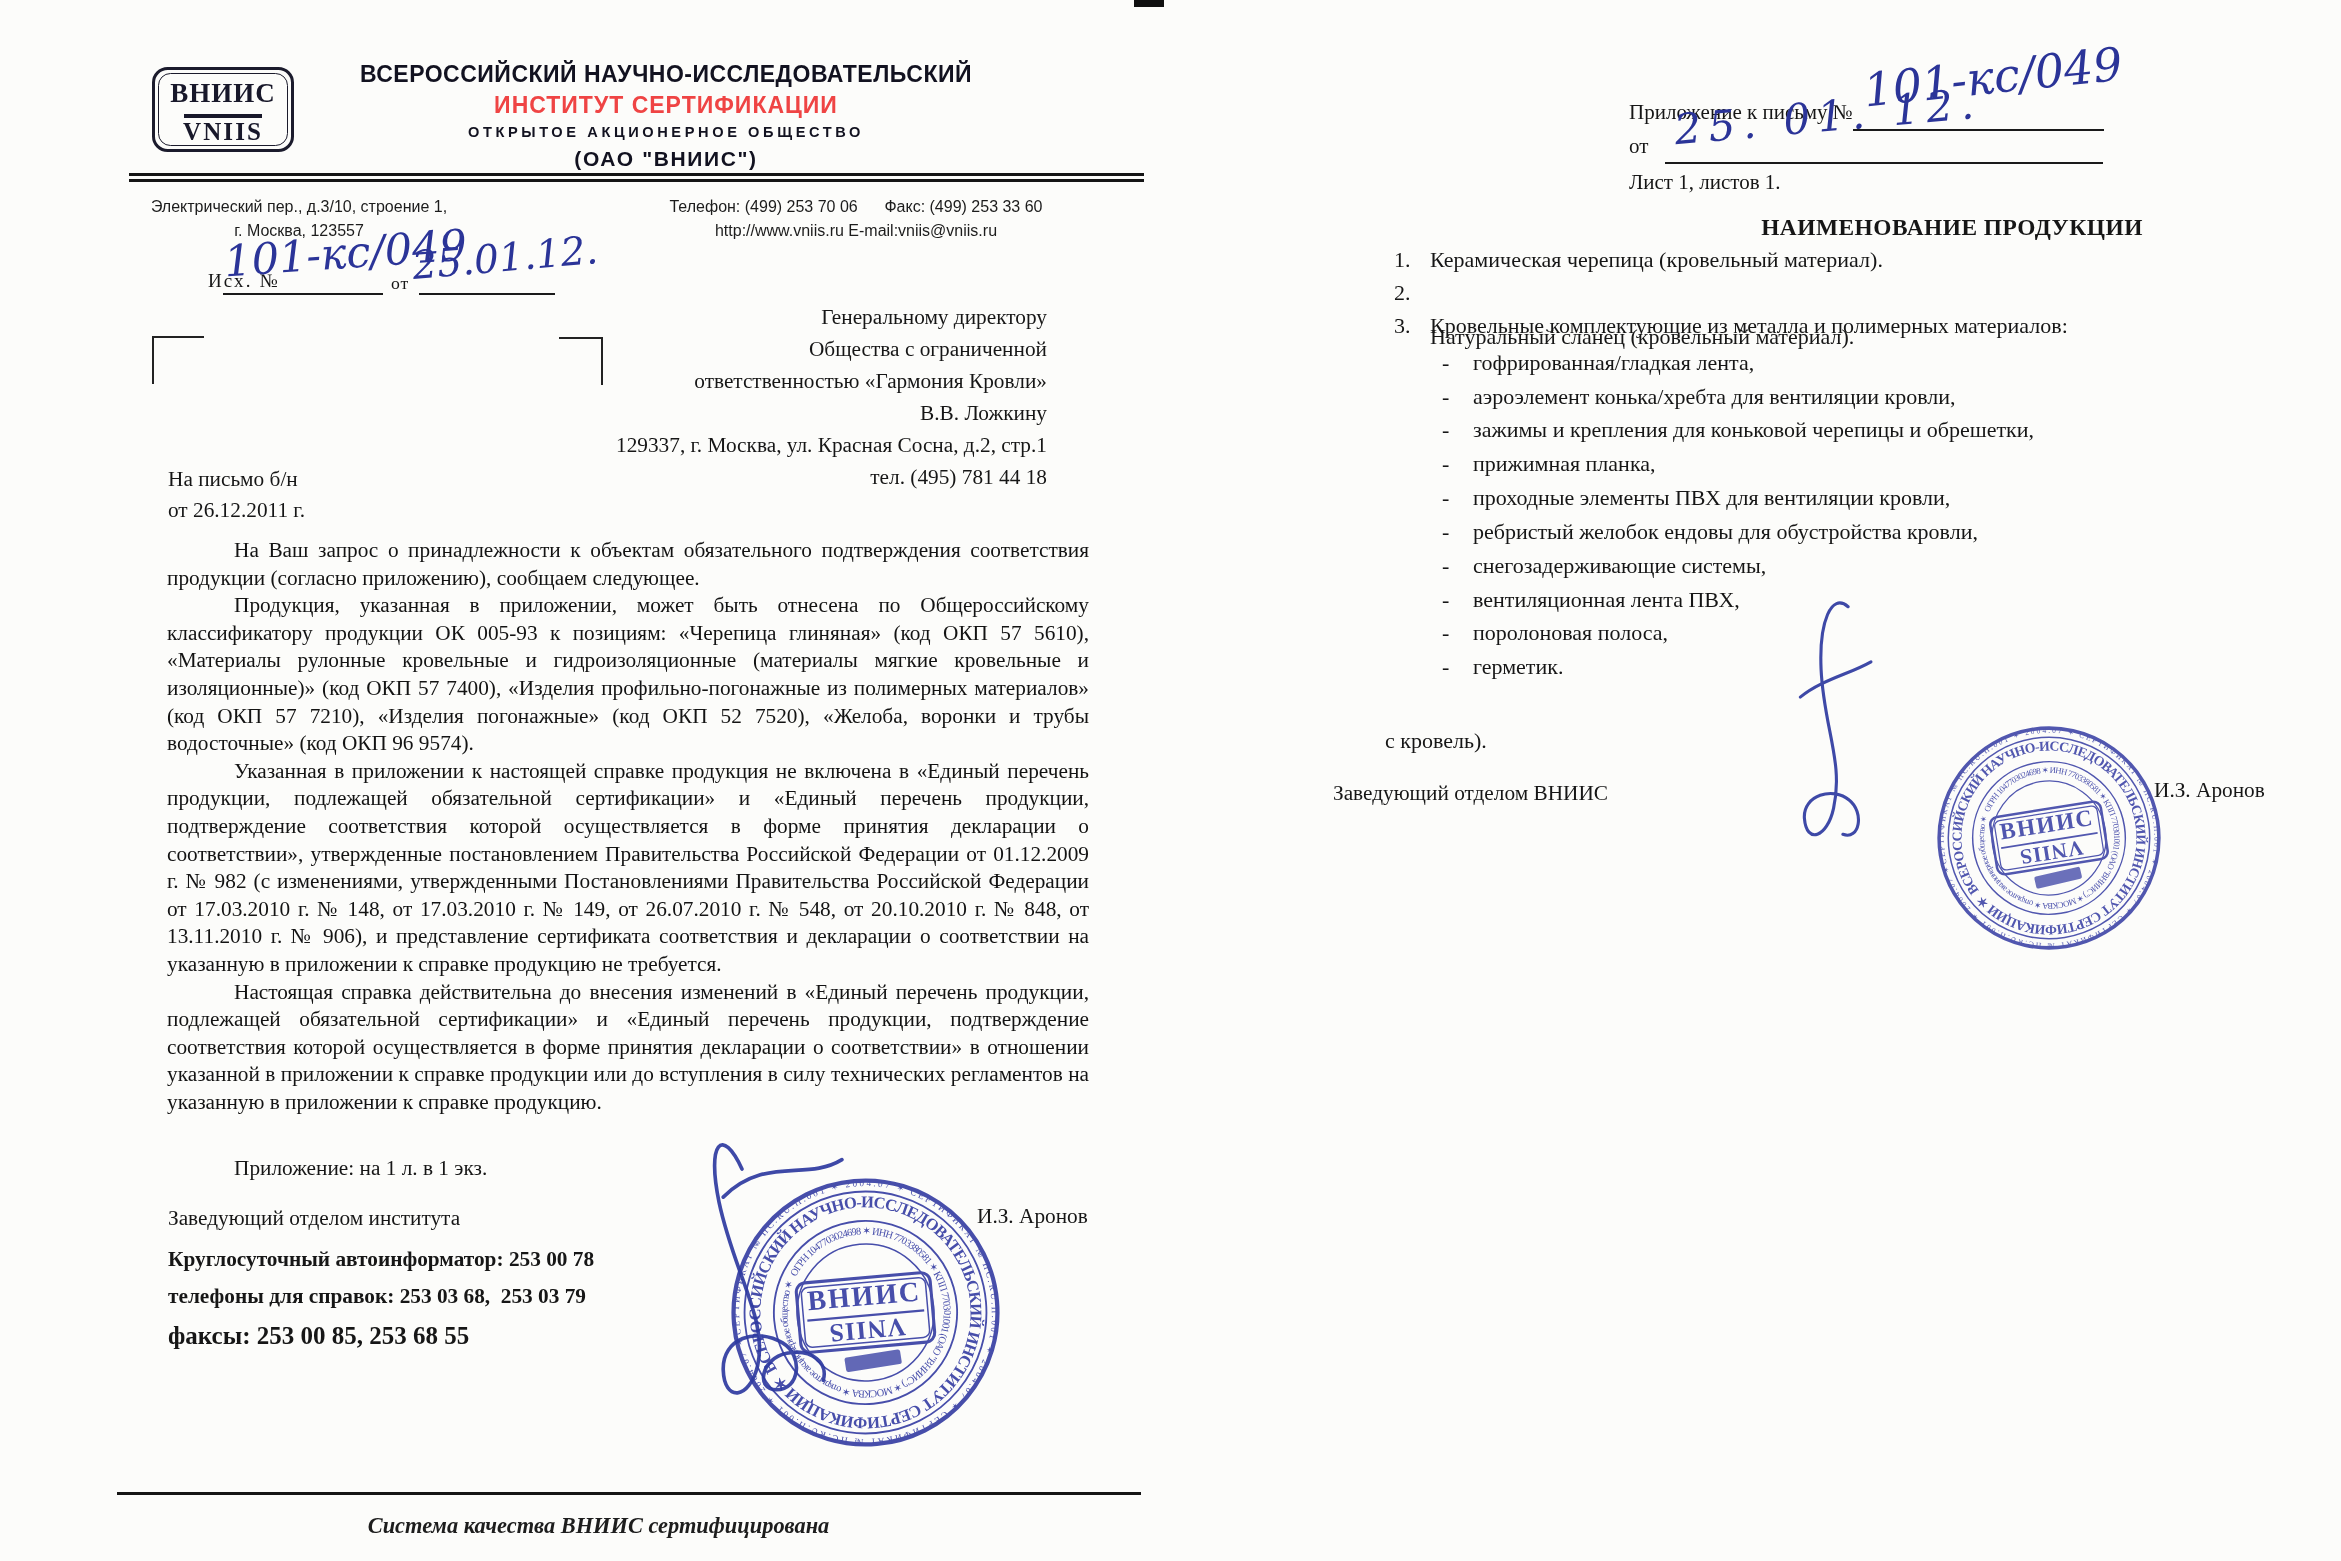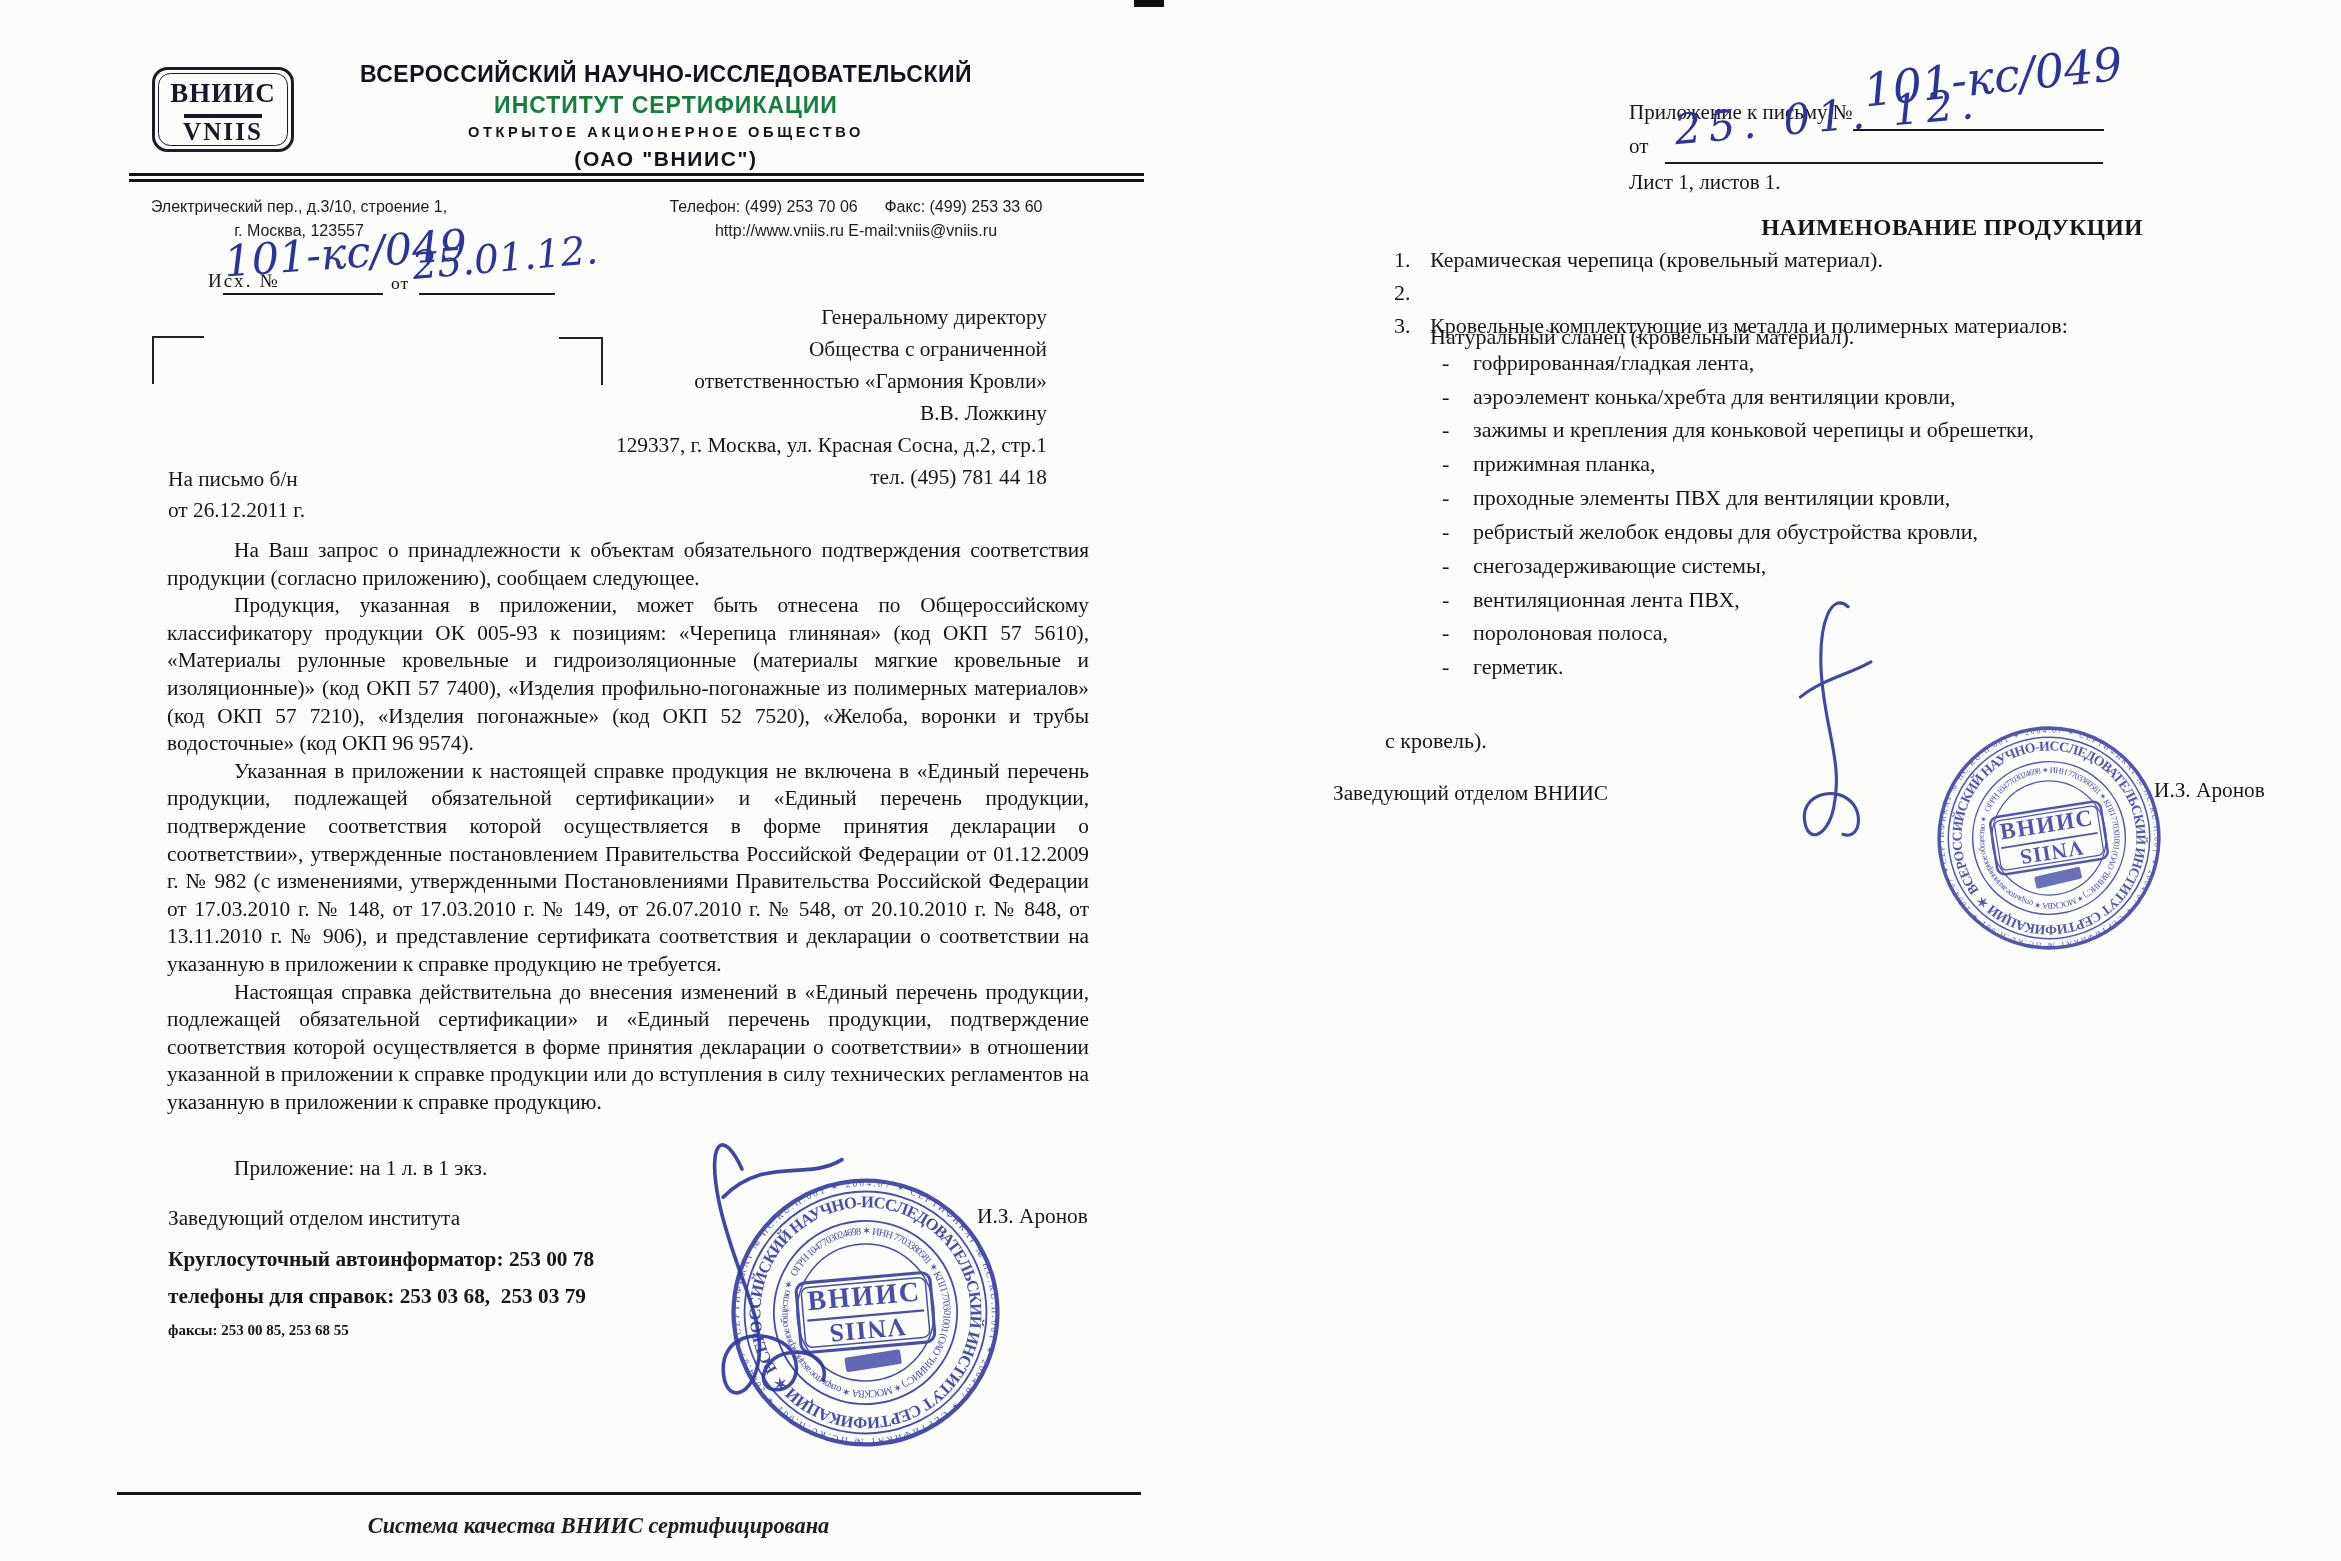--- a/index.html
+++ b/index.html
@@ -32,21 +32,21 @@
   <div class="abs" style="left:0;top:0;width:1171px;height:1561px;">
 
     <div class="abs" style="left:152px;top:67px;width:136px;height:79px;border:3.1px solid #1b1b2c;border-radius:15.6px;">
       <div class="abs" style="left:2.6px;top:2.6px;right:2.6px;bottom:2.6px;border:1.6px solid #1b1b2c;border-radius:12.5px;"></div>
       <div class="abs ser b ctr" style="left:0;top:8.3px;width:100%;font-size:27px;letter-spacing:1px;color:#18182a;">ВНИИС</div>
       <div class="abs" style="left:29px;top:44px;width:78px;height:3.6px;background:#18182a;"></div>
       <div class="abs ser b ctr" style="left:0;top:48px;width:100%;font-size:25px;letter-spacing:2.1px;color:#18182a;">VNIIS</div>
     </div>
 
     <div class="abs san b ctr" style="left:333px;top:61px;width:666px;font-size:23px;letter-spacing:0.5px;color:#121220;">ВСЕРОССИЙСКИЙ  НАУЧНО-ИССЛЕДОВАТЕЛЬСКИЙ</div>
-    <div class="abs san b ctr" style="left:333px;top:92px;width:666px;font-size:23px;letter-spacing:1px;color:#15803d;">ИНСТИТУТ  СЕРТИФИКАЦИИ</div>
+    <div class="abs san b ctr" style="left:333px;top:92px;width:666px;font-size:23px;letter-spacing:1px;color:#ef4444;">ИНСТИТУТ  СЕРТИФИКАЦИИ</div>
     <div class="abs san b ctr" style="left:333px;top:124px;width:666px;font-size:14.6px;letter-spacing:3.6px;color:#121220;">ОТКРЫТОЕ  АКЦИОНЕРНОЕ  ОБЩЕСТВО</div>
     <div class="abs san b ctr" style="left:333px;top:147px;width:666px;font-size:21px;letter-spacing:1.6px;color:#121220;">(ОАО  "ВНИИС")</div>
 
     <div class="abs rule" style="left:129px;top:173px;width:1015px;height:2.6px;"></div>
     <div class="abs rule" style="left:129px;top:179px;width:1015px;height:2.6px;"></div>
 
     <div class="abs san ctr" style="left:130px;top:198px;width:338px;font-size:16px;color:#1c1c1c;">Электрический пер., д.3/10, строение 1,</div>
     <div class="abs san ctr" style="left:130px;top:222px;width:338px;font-size:16px;color:#1c1c1c;">г. Москва, 123557</div>
     <div class="abs san ctr" style="left:640px;top:198px;width:432px;font-size:16px;white-space:pre;color:#1c1c1c;">Телефон: (499) 253 70 06      Факс: (499) 253 33 60</div>
     <div class="abs san ctr" style="left:640px;top:222px;width:432px;font-size:16px;color:#1c1c1c;">http://www.vniis.ru   E-mail:vniis@vniis.ru</div>
@@ -80,21 +80,21 @@
       <p>Настоящая справка действительна до внесения изменений в «Единый перечень продукции, подлежащей обязательной сертификации» и «Единый перечень продукции, подтверждение соответствия которой осуществляется в форме принятия декларации о соответствии» в отношении указанной в приложении к справке продукции или до вступления в силу технических регламентов на указанную в приложении к справке продукцию.</p>
     </div>
 
     <div class="abs ser" style="left:234px;top:1156px;font-size:21.3px;">Приложение: на 1 л. в 1 экз.</div>
 
     <div class="abs ser" style="left:168px;top:1206px;font-size:21.3px;">Заведующий отделом института</div>
     <div class="abs ser" style="left:977px;top:1204px;font-size:21.3px;">И.З. Аронов</div>
 
     <div class="abs ser b" style="left:168px;top:1247px;font-size:21.3px;">Круглосуточный автоинформатор: 253 00 78</div>
     <div class="abs ser b" style="left:168px;top:1284px;font-size:21.3px;white-space:pre;">телефоны для справок: 253 03 68,  253 03 79</div>
-    <div class="abs ser b" style="left:168px;top:1322px;font-size:15px;">факсы: 253 00 85, 253 68 55</div>
+    <div class="abs ser b" style="left:168px;top:1322px;font-size:25px;">факсы: 253 00 85, 253 68 55</div>
 
     <div class="abs stamp" style="left:725px;top:1172px;width:281px;height:281px;transform:rotate(-5deg);opacity:0.93;">
       <svg width="281" height="281" viewBox="-230 -230 460 460">
         <defs>
           <path id="s1b" d="M 0,-207 A 207,207 0 1,1 -0.05,-207"></path>
           <path id="s1o" d="M 0,-172 A 172,172 0 1,1 -0.05,-172"></path>
           <path id="s1m" d="M 0,-128 A 128,128 0 1,1 -0.05,-128"></path>
         </defs>
         <g fill="none" stroke="#3a41a5">
           <circle r="216" stroke-width="7"></circle>

